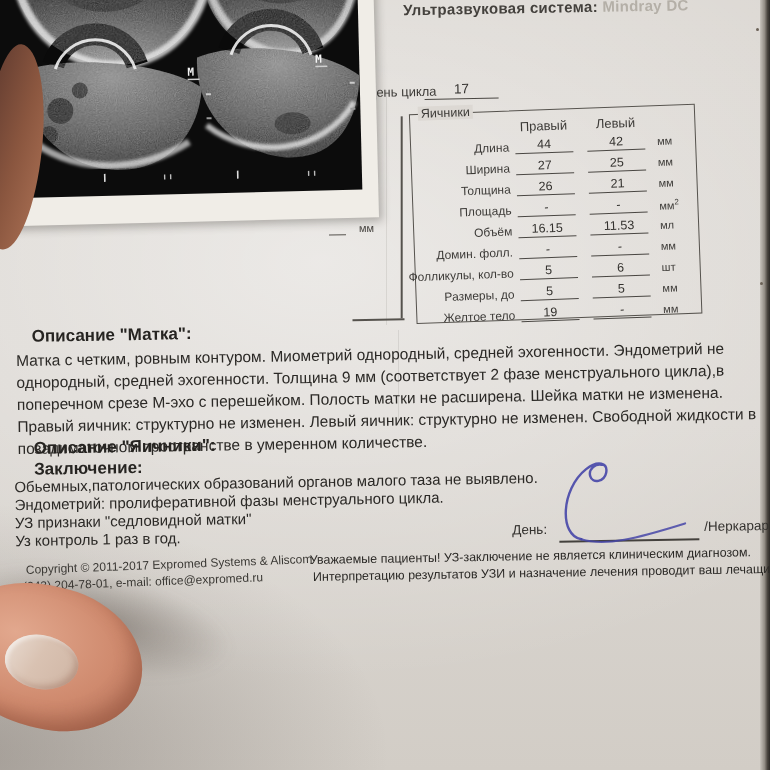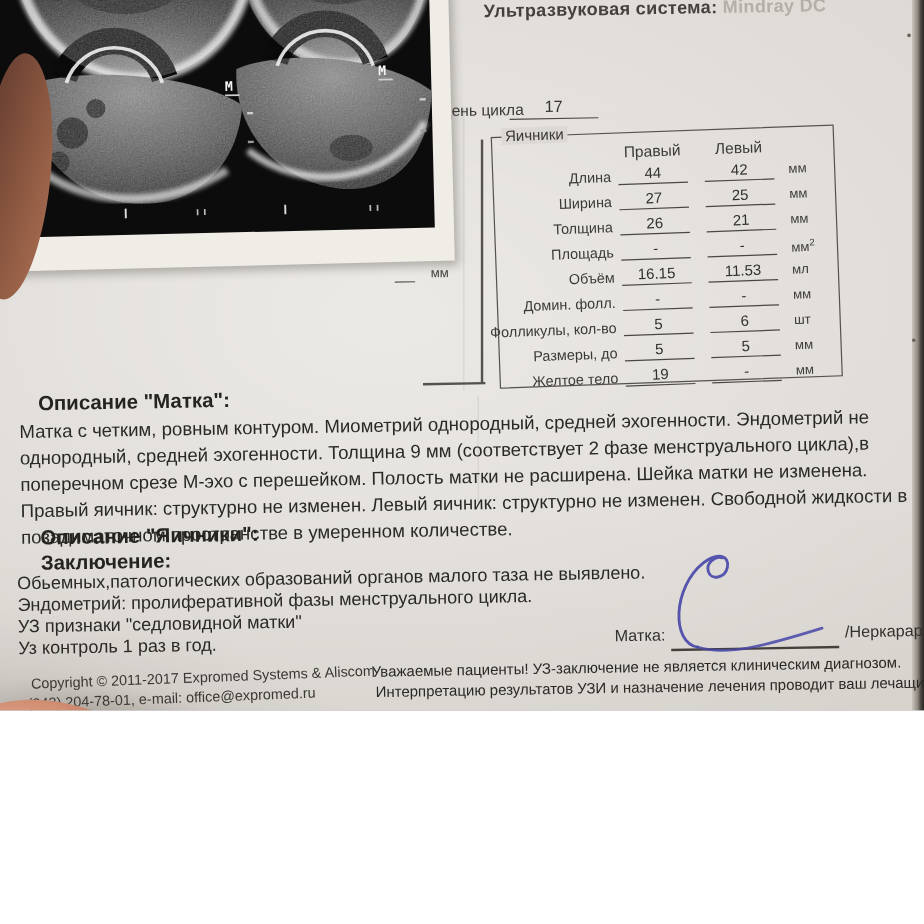--- a/index.html
+++ b/index.html
@@ -1,17 +1,17 @@
 <!DOCTYPE html>
 <html><head>
 <meta charset="utf-8">
 <style>
   html,body{margin:0;padding:0;}
   #stage{
-    position:relative;width:770px;height:592px;overflow:hidden;
+    position:relative;width:770px;height:770px;overflow:hidden;
     background:#2e2b27;
     font-family:"Liberation Sans","DejaVu Sans",sans-serif;
     color:#2e2c2a;
   }
   
   #paper{
     position:absolute;left:0;top:0;width:763px;height:770px;
     background:
       radial-gradient(1100px 700px at 42% 34%, rgba(255,255,255,.45), rgba(255,255,255,0) 60%),
       radial-gradient(700px 420px at -4% 98%, rgba(58,48,42,.30), rgba(58,48,42,0) 60%),
@@ -200,21 +200,21 @@
     <div class="h1" style="left:28px;top:320px;">Описание "Матка":</div>
     <div class="para" style="left:12px;top:343px;width:752px;">Матка с четким, ровным контуром. Миометрий однородный, средней эхогенности. Эндометрий не однородный, средней эхогенности. Толщина 9 мм (соответствует 2 фазе менструального цикла),в поперечном срезе М-эхо с перешейком. Полость матки не расширена. Шейка матки не изменена. Правый яичник: структурно не изменен. Левый яичник: структурно не изменен. Свободной жидкости в позадиматочном пространстве в умеренном количестве.</div>
 
     <div class="h1" style="left:28px;top:432px;">Описание "Яичники":</div>
     <div class="h1" style="left:28px;top:453px;">Заключение:</div>
     <div class="cline" style="left:8px;top:471px;">Обьемных,патологических образований органов малого таза не выявлено.</div>
     <div class="cline" style="left:8px;top:489px;">Эндометрий: пролиферативной фазы менструального цикла.</div>
     <div class="cline" style="left:8px;top:507px;">УЗ признаки "седловидной матки"</div>
     <div class="cline" style="left:8px;top:525px;">Уз контроль 1 раз в год.</div>
 
-    <div class="t" id="doctor-label">Матка:</div>
+    <div class="t" id="doctor-label">День:</div>
     <div id="doctor-line"></div>
     <div class="t" id="doctor-name">/Неркарарьян М.П./</div>
     <svg id="signature" width="140" height="92" viewBox="0 0 140 92">
       <path d="M28,84 C6,80 8,34 34,14 C46,5 56,8 54,18 C52,27 40,29 38,21 C36,14 44,8 50,10" fill="none" stroke="#4646a8" stroke-width="2.4" stroke-linecap="round" opacity="0.9"></path>
       <path d="M28,84 C52,92 84,84 132,70" fill="none" stroke="#4646a8" stroke-width="2.2" stroke-linecap="round" opacity="0.85"></path>
     </svg>
 
     <div class="t copy" style="left:18px;top:553px;">Copyright © 2011-2017 Expromed Systems &amp; Aliscom</div>
     <div class="t copy" style="left:15px;top:570px;">(343) 204-78-01, e-mail: office@expromed.ru</div>
     <div class="t notice" style="left:302px;top:551px;">Уважаемые пациенты! УЗ-заключение не является клиническим диагнозом.</div>

